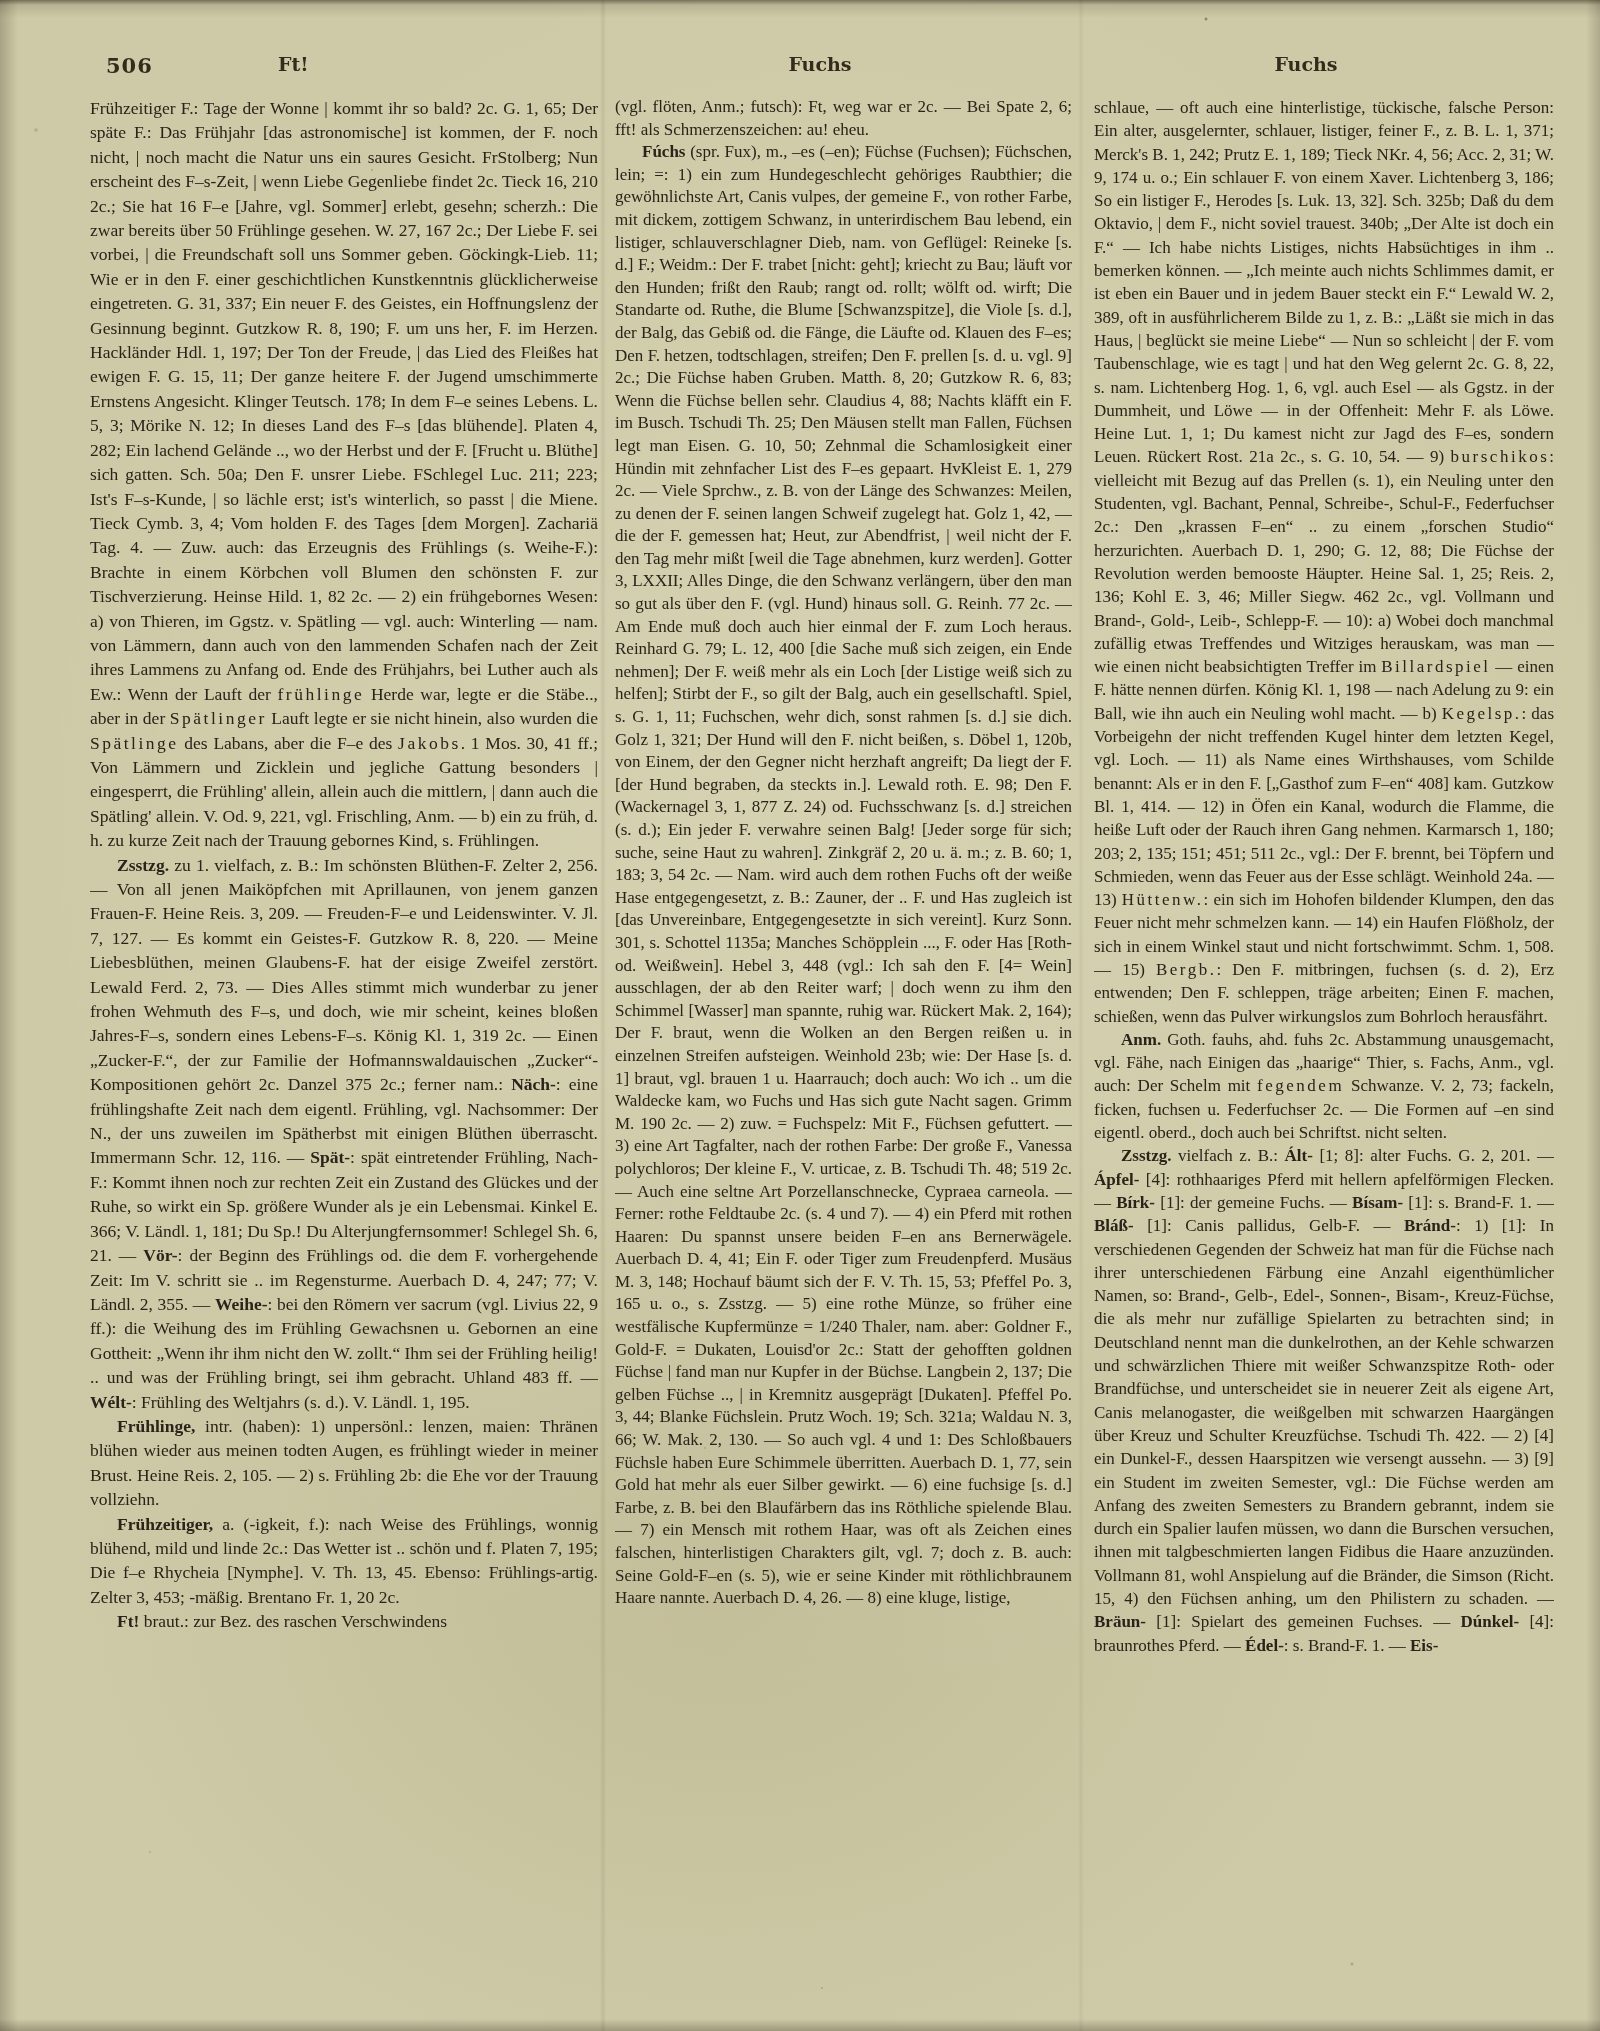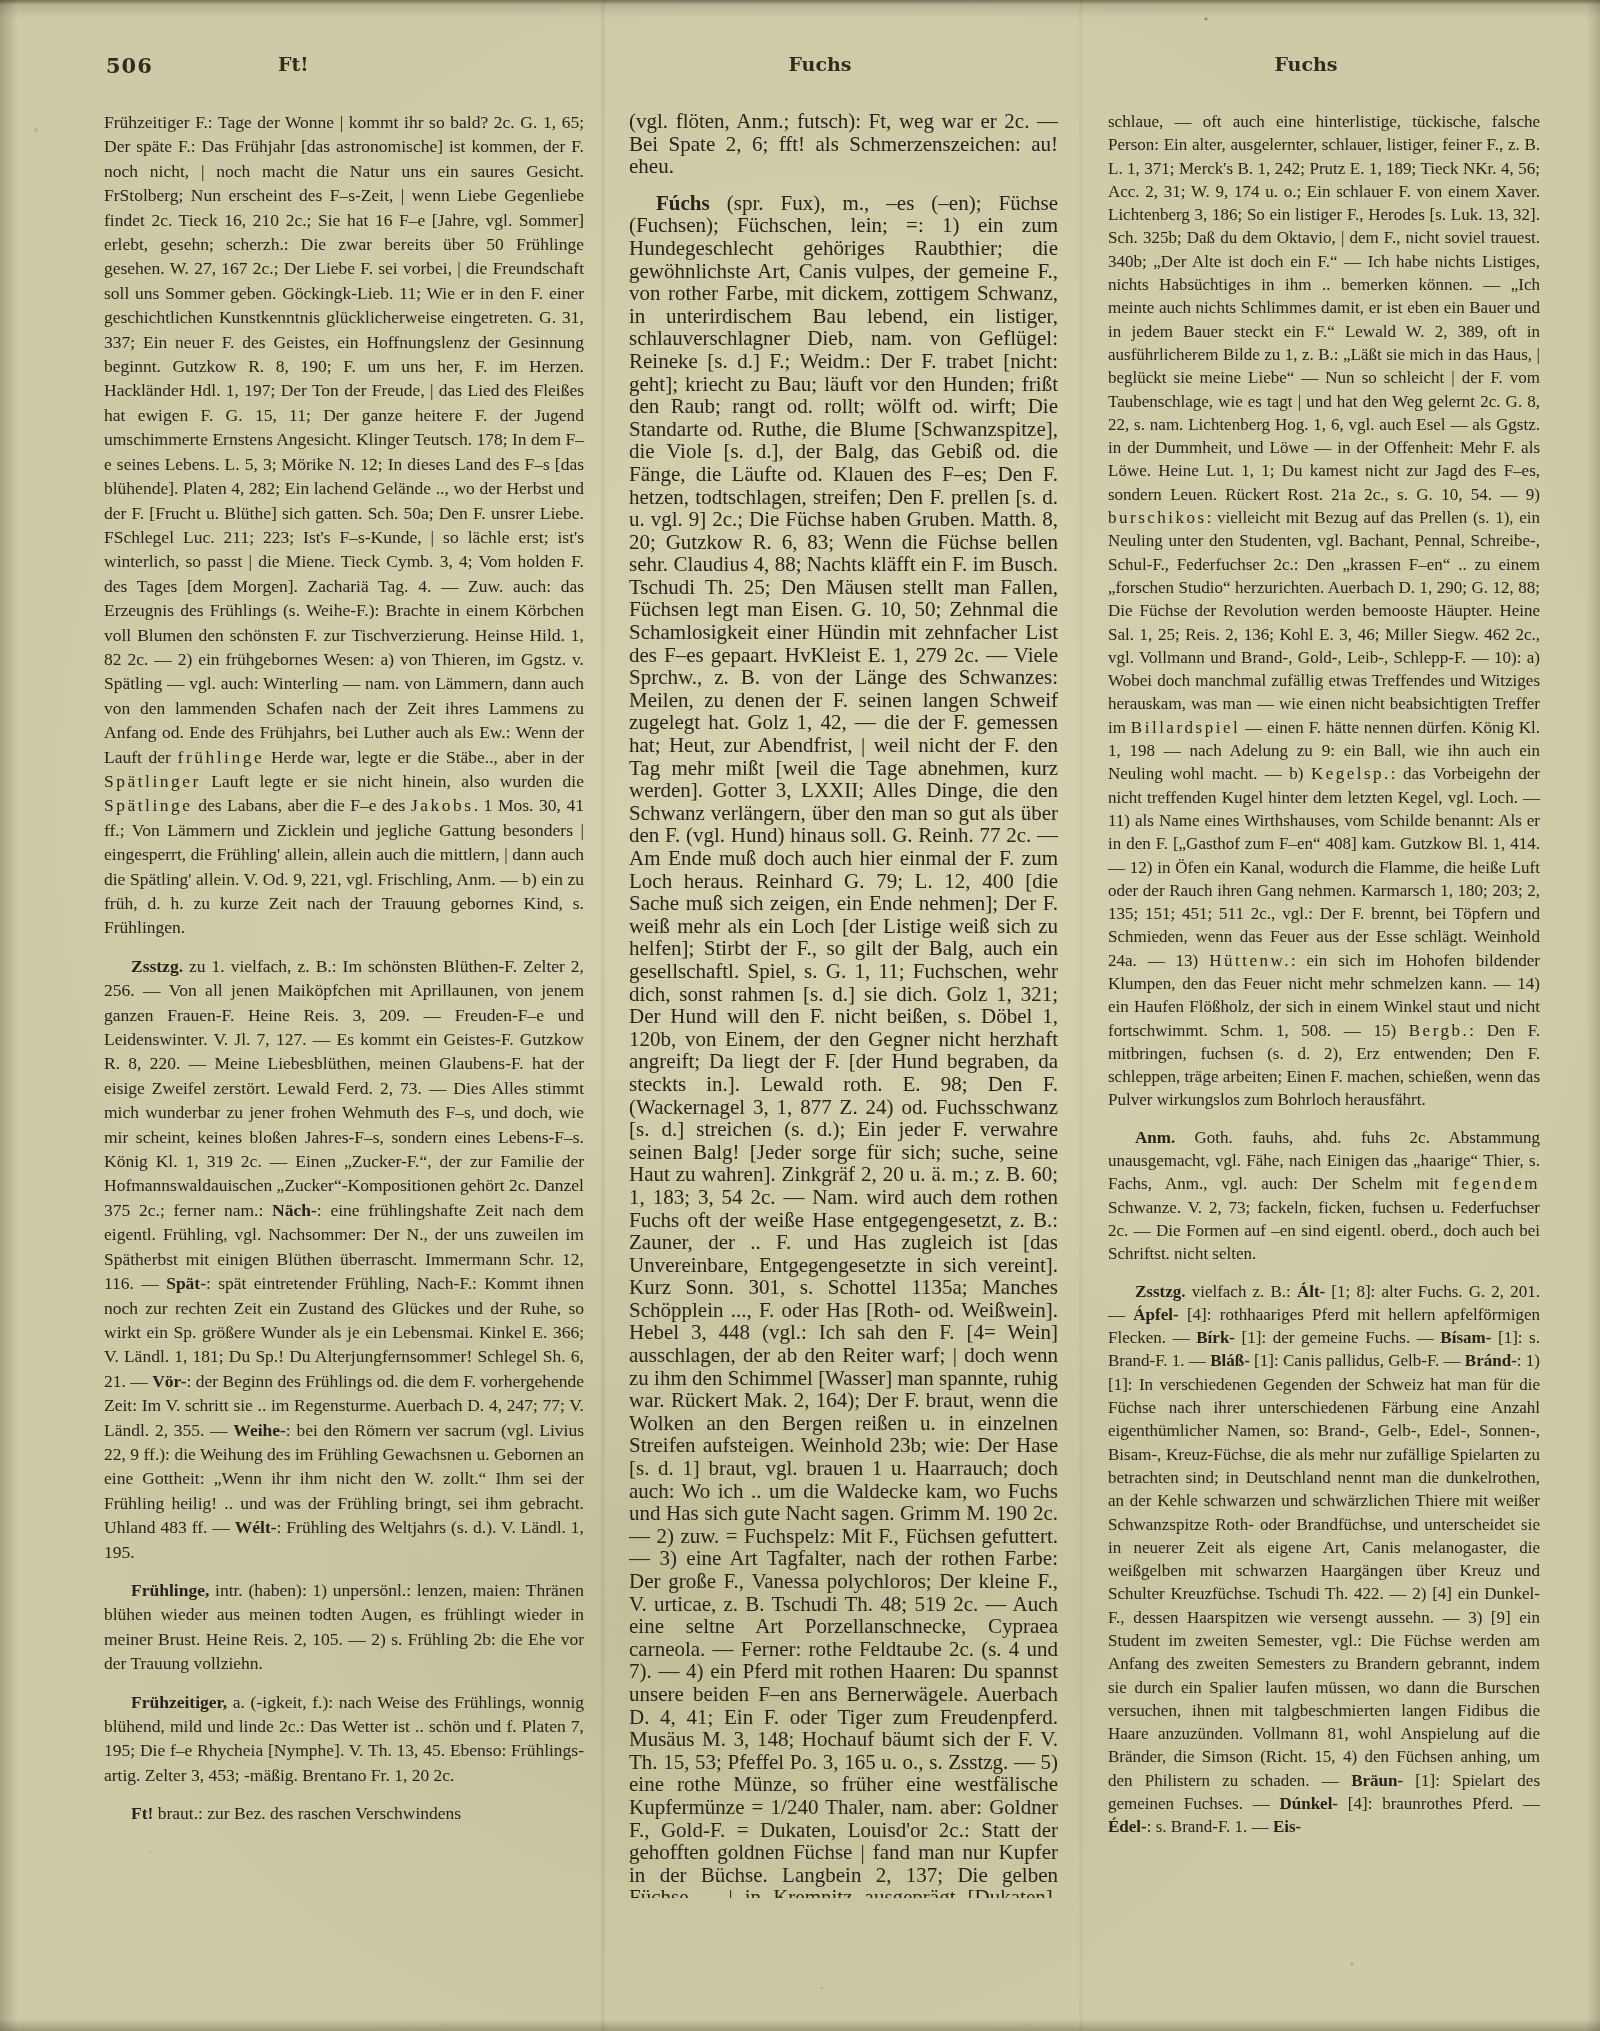--- a/index.html
+++ b/index.html
@@ -40,23 +40,23 @@
   }
   .hdr.num{left:106px;font-size:21px;letter-spacing:1px;}
   .hdr.kw1{left:278px;font-size:19px;}
   .hdr.kw2{left:740px;width:160px;text-align:center;font-size:19px;}
   .hdr.kw3{left:1226px;width:160px;text-align:center;font-size:19px;}
   .col{
     position:absolute;top:96px;height:1802px;overflow:hidden;
     text-align:justify;color:#292319;
   }
   #col1{left:90px;width:508px;font-size:17.5px;line-height:24.4px;}
-  #col2{left:615px;width:457px;font-size:21px;line-height:22.6px;}
+  #col2{left:615px;width:457px;font-size:17px;line-height:22.6px;}
   #col3{left:1094px;width:460px;font-size:17px;line-height:23.3px;}
-  .col p{margin:14px;padding:0;}
+  .col p{margin:0;padding:0;}
   .col p.ind{text-indent:27px;}
   .b{font-weight:bold;}
   .g{letter-spacing:2.5px;}
 </style>
 </head>
 <body>
 
 <div class="page">
   <div class="crease c1"></div>
   <div class="crease c2"></div>

